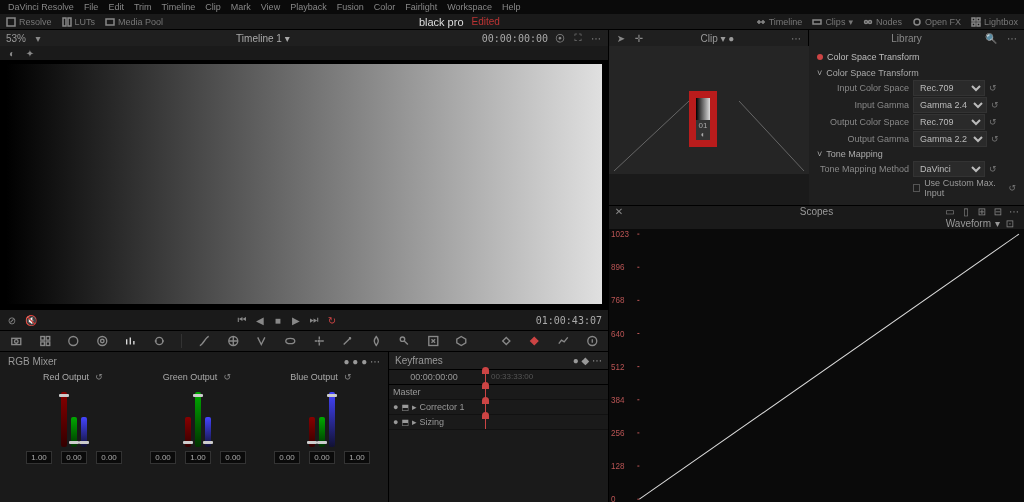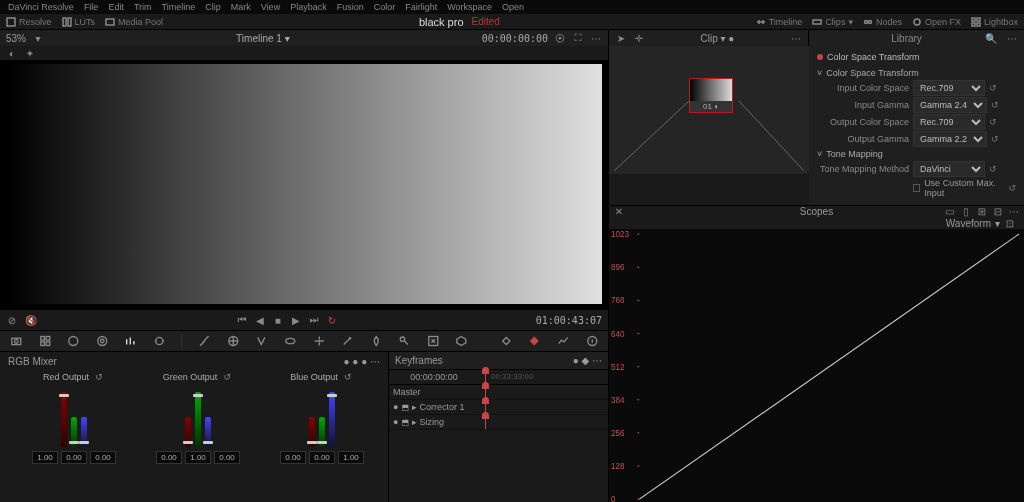--- a/index.html
+++ b/index.html
@@ -37,26 +37,26 @@
 .rgbhead { display:flex; justify-content:space-between; padding:4px 8px; color:#999; font-size:10px; }
 .mixrow { display:flex; padding:0 4px;margin-left:8px; }
 .mixcol { flex:1; display:flex; flex-direction:column; align-items:center; gap:4px; }
 .mixlabel { color:#aaa; font-size:9px; display:flex; gap:4px; align-items:center; }
 .sliders { display:flex; gap:4px; height:60px; align-items:flex-end; }
 .slider { width:6px; border-radius:2px; position:relative; }
 .slider.red { background:linear-gradient(#800,#300); }
 .slider.green { background:linear-gradient(#0a0,#030); }
 .slider.blue { background:linear-gradient(#44f,#113); }
 .slider .knob { position:absolute; left:-2px; width:10px; height:3px; background:#ccc; border-radius:1px; }
-.vals { display:flex; gap:3px;align-items:center; }
+.vals { display:flex; gap:9px;align-items:center; }
 .vals input { width:26px; background:#0a0a0a; border:1px solid #333; color:#aaa; font-size:8px; text-align:center; padding:1px; }
 .keyframes { width:220px; background:#1a1a1a; border-left:1px solid #000; }
 .rightcol { flex:1; display:flex; flex-direction:column; border-left:1px solid #000; }
 .nodearea { height:128px; background:#252525; position:relative; }
-.node-thumb { position:absolute; left:80px; top:32px; width:44px; border:1px solid #b91c1c; }
+.node-thumb { position:absolute; left:80px; top:45px; width:28px; border:7px solid #b91c1c; }
 .node-thumb .img { width:100%; height:22px; background:linear-gradient(90deg,#000,#ddd); }
 .node-thumb .lbl { background:#333; color:#aaa; font-size:8px; text-align:center; padding:1px; }
 .nodelines { position:absolute; inset:0; pointer-events:none; }
 .inspector { min-height:130px; background:#1f1f1f; padding:4px 0; font-size:9px; overflow:hidden; }
 .insp-title { display:flex; align-items:center; gap:4px; padding:2px 8px; color:#bbb; }
 .insp-title .dot { width:6px; height:6px; border-radius:50%; background:#c44; }
 .insp-section { padding:2px 8px; color:#999; }
 .insp-section .hdr { display:flex; align-items:center; gap:4px; color:#aaa; margin:2px 0; cursor:pointer; }
 .insp-row { display:flex; align-items:center; margin:1px 0; gap:4px; }
 .insp-row .lbl { flex:0 0 92px; text-align:right; color:#888; }
@@ -90,21 +90,21 @@
   <span>Trim</span>
   <span>Timeline</span>
   <span>Clip</span>
   <span>Mark</span>
   <span>View</span>
   <span>Playback</span>
   <span>Fusion</span>
   <span>Color</span>
   <span>Fairlight</span>
   <span>Workspace</span>
-  <span>Open</span>
+  <span>Help</span>
 </div>
 
 <div class="toolbar">
   <span class="tb-item">
       <svg class="ic" viewBox="0 0 10 10">
         <rect x="1" y="1" width="8" height="8"></rect>
       </svg>
       <span>Resolve</span>
     </span>
   <span class="tb-item">

